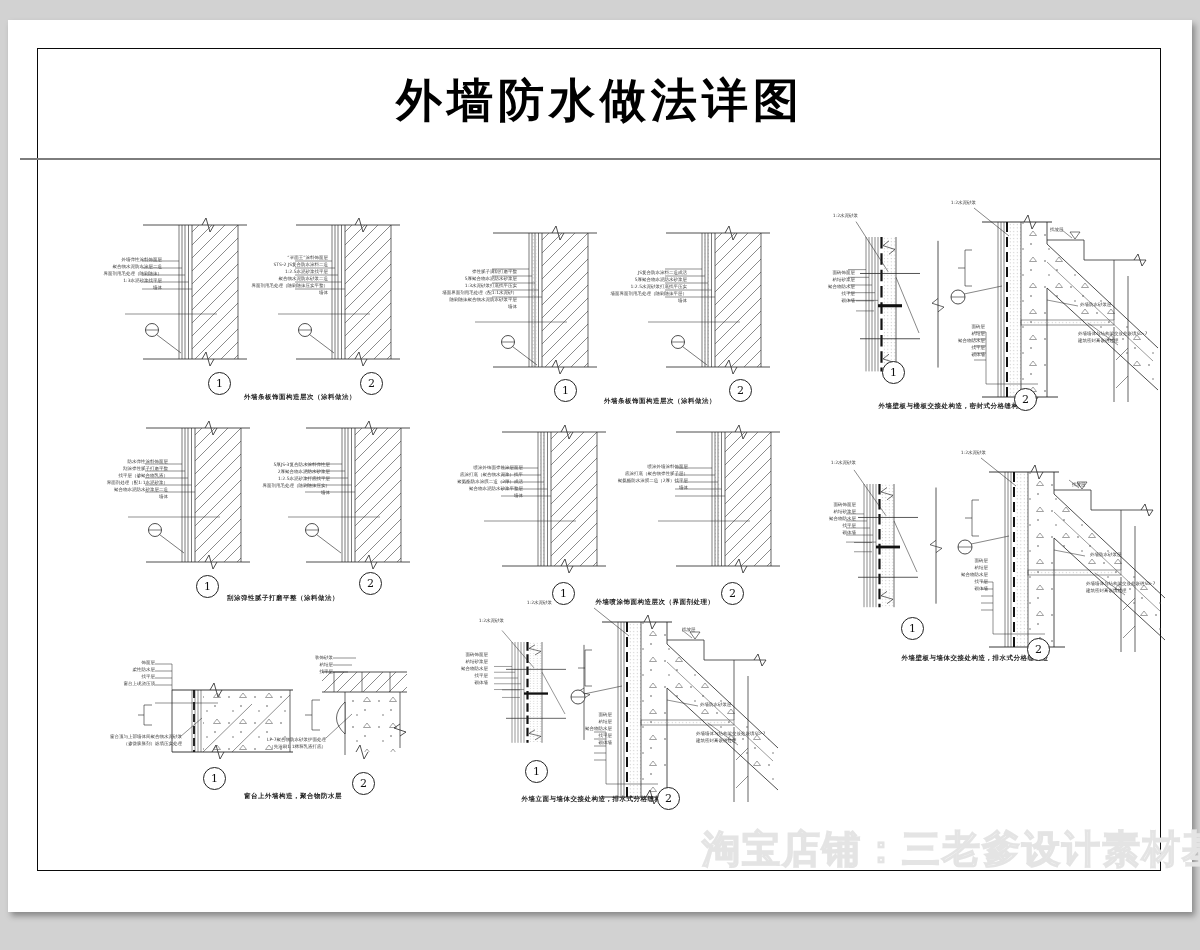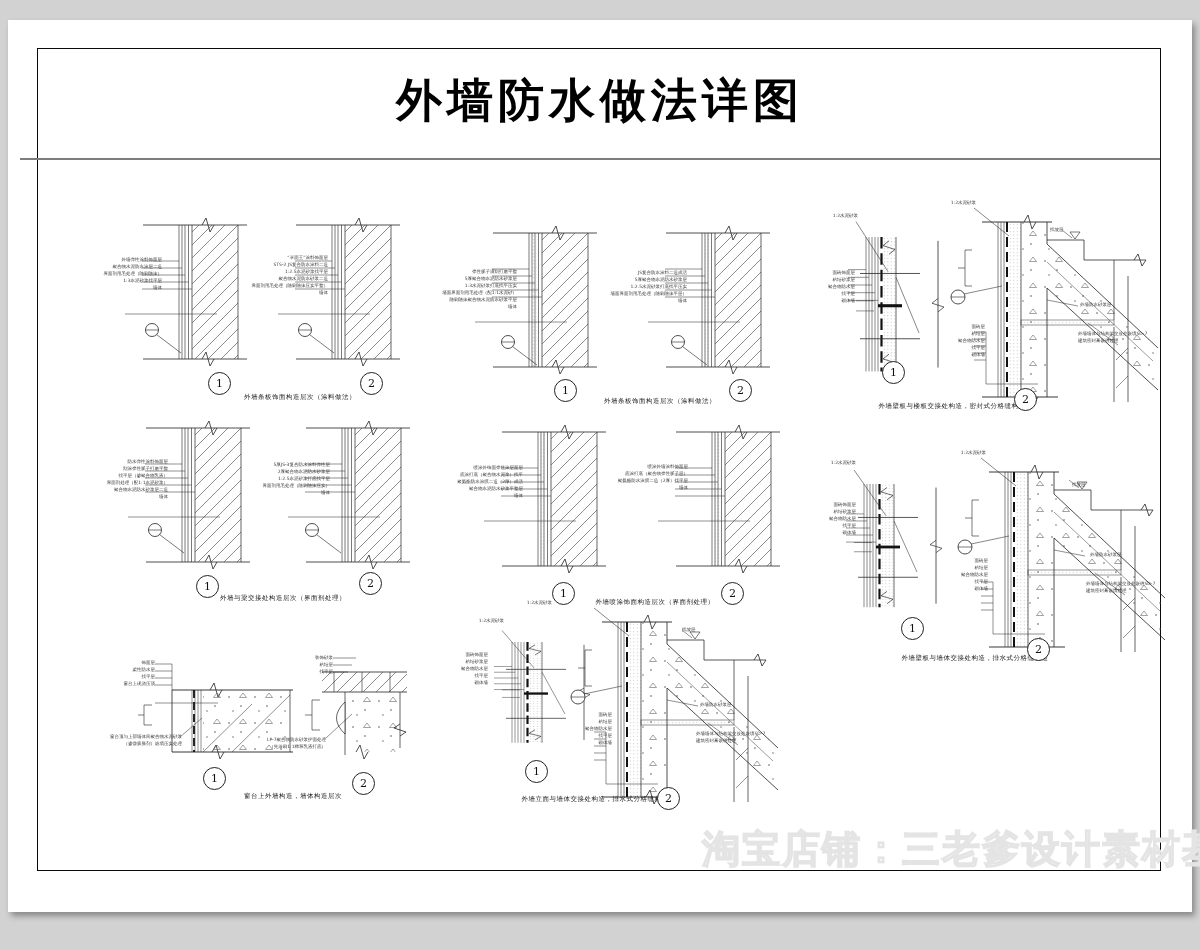--- a/index.html
+++ b/index.html
@@ -6,21 +6,21 @@
   body{width:1200px;height:950px;background:#d2d2d2;overflow:hidden;}
   .stage{position:relative;width:1200px;height:950px;font-family:"DejaVu Sans",sans-serif;color:#222;}
   .page{position:absolute;left:8px;top:20px;width:1184px;height:892px;background:#ffffff;box-shadow:3px 4px 6px rgba(0,0,0,0.35);}
   .frame{position:absolute;left:37px;top:48px;width:1122px;height:821px;border:1.6px solid #0a0a0a;}
   .title{position:absolute;left:0;top:70px;width:1200px;text-align:center;font-family:"DejaVu Serif",serif;font-weight:700;font-size:46px;letter-spacing:5px;color:#000;}
   .rule{position:absolute;left:20px;top:158px;width:1140px;height:2px;background:#7d7d7d;}
   svg.art{position:absolute;left:0;top:0;width:1200px;height:950px;}
   .lbl{position:absolute;width:130px;font-size:4.5px;line-height:6.9px;color:#3a3a3a;text-align:right;white-space:pre-line;}
   .lbl.la{text-align:left;width:110px;}
   .one{position:absolute;width:52px;font-size:4.5px;line-height:5.5px;color:#3a3a3a;text-align:right;white-space:nowrap;}
-  .cap{position:absolute;transform:translateX(-50%);font-size:6.5px;color:#222;white-space:nowrap;letter-spacing:0.5px;}
+  .cap{position:absolute;transform:translateX(-50%);font-size:6.5px;color:#222;white-space:nowrap;letter-spacing:0.5px;font-weight:bold;}
   .num{position:absolute;width:21px;height:21px;border:1.3px solid #222;border-radius:50%;background:#fff;text-align:center;line-height:21px;font-size:11px;font-family:"DejaVu Serif",serif;color:#111;}
   .wm{position:absolute;left:702px;top:824px;font-size:38px;font-weight:700;letter-spacing:2px;color:#ffffff;-webkit-text-stroke:1.4px #e4e4e4;text-shadow:0 0 1px #e8e8e8;white-space:nowrap;}
 </style>
 </head>
 <body>
 
 <div class="stage">
   <div class="page"></div>
   <div class="frame"></div>
   <div class="title">外墙防水做法详图</div>
@@ -284,24 +284,24 @@
   <div class="lbl la" style="left:696px;top:731px">外墙墙体与结构梁交接处嵌填SD-7
 建筑密封膏嵌缝处理</div>
   <div class="lbl" style="left:52px;top:734px;width:130px">窗台顶与上部墙体间聚合物水泥砂浆
 （掺微膨胀剂）嵌填压实处理</div>
   <div class="lbl" style="left:196px;top:737px;width:130px">LP-7聚合物防水砂浆护面处理
 （先涂刷1:1稀释乳液打底）</div>
 
   <div class="cap" style="left:300px;top:393px">外墙条板饰面构造层次（涂料做法）</div>
   <div class="cap" style="left:660px;top:397px">外墙条板饰面构造层次（涂料做法）</div>
   <div class="cap" style="left:952px;top:402px">外墙壁板与楼板交接处构造，密封式分格缝构造</div>
-  <div class="cap" style="left:283px;top:594px">外墙与梁交接处构造层次（界面剂处理）</div>
+  <div class="cap" style="left:283px;top:594px">刮涂弹性腻子打磨平整（涂料做法）</div>
   <div class="cap" style="left:655px;top:598px">外墙喷涂饰面构造层次（界面剂处理）</div>
   <div class="cap" style="left:975px;top:654px">外墙壁板与墙体交接处构造，排水式分格缝构造</div>
-  <div class="cap" style="left:293px;top:792px">窗台上外墙构造，墙体构造层次</div>
+  <div class="cap" style="left:293px;top:792px">窗台上外墙构造，聚合物防水层</div>
   <div class="cap" style="left:595px;top:795px">外墙立面与墙体交接处构造，排水式分格缝构造</div>
 
   <div class="num" style="left:208px;top:372px">1</div>
   <div class="num" style="left:360px;top:372px">2</div>
   <div class="num" style="left:554px;top:379px">1</div>
   <div class="num" style="left:729px;top:379px">2</div>
   <div class="num" style="left:882px;top:361px">1</div>
   <div class="num" style="left:1014px;top:388px">2</div>
   <div class="num" style="left:196px;top:575px">1</div>
   <div class="num" style="left:359px;top:572px">2</div>

